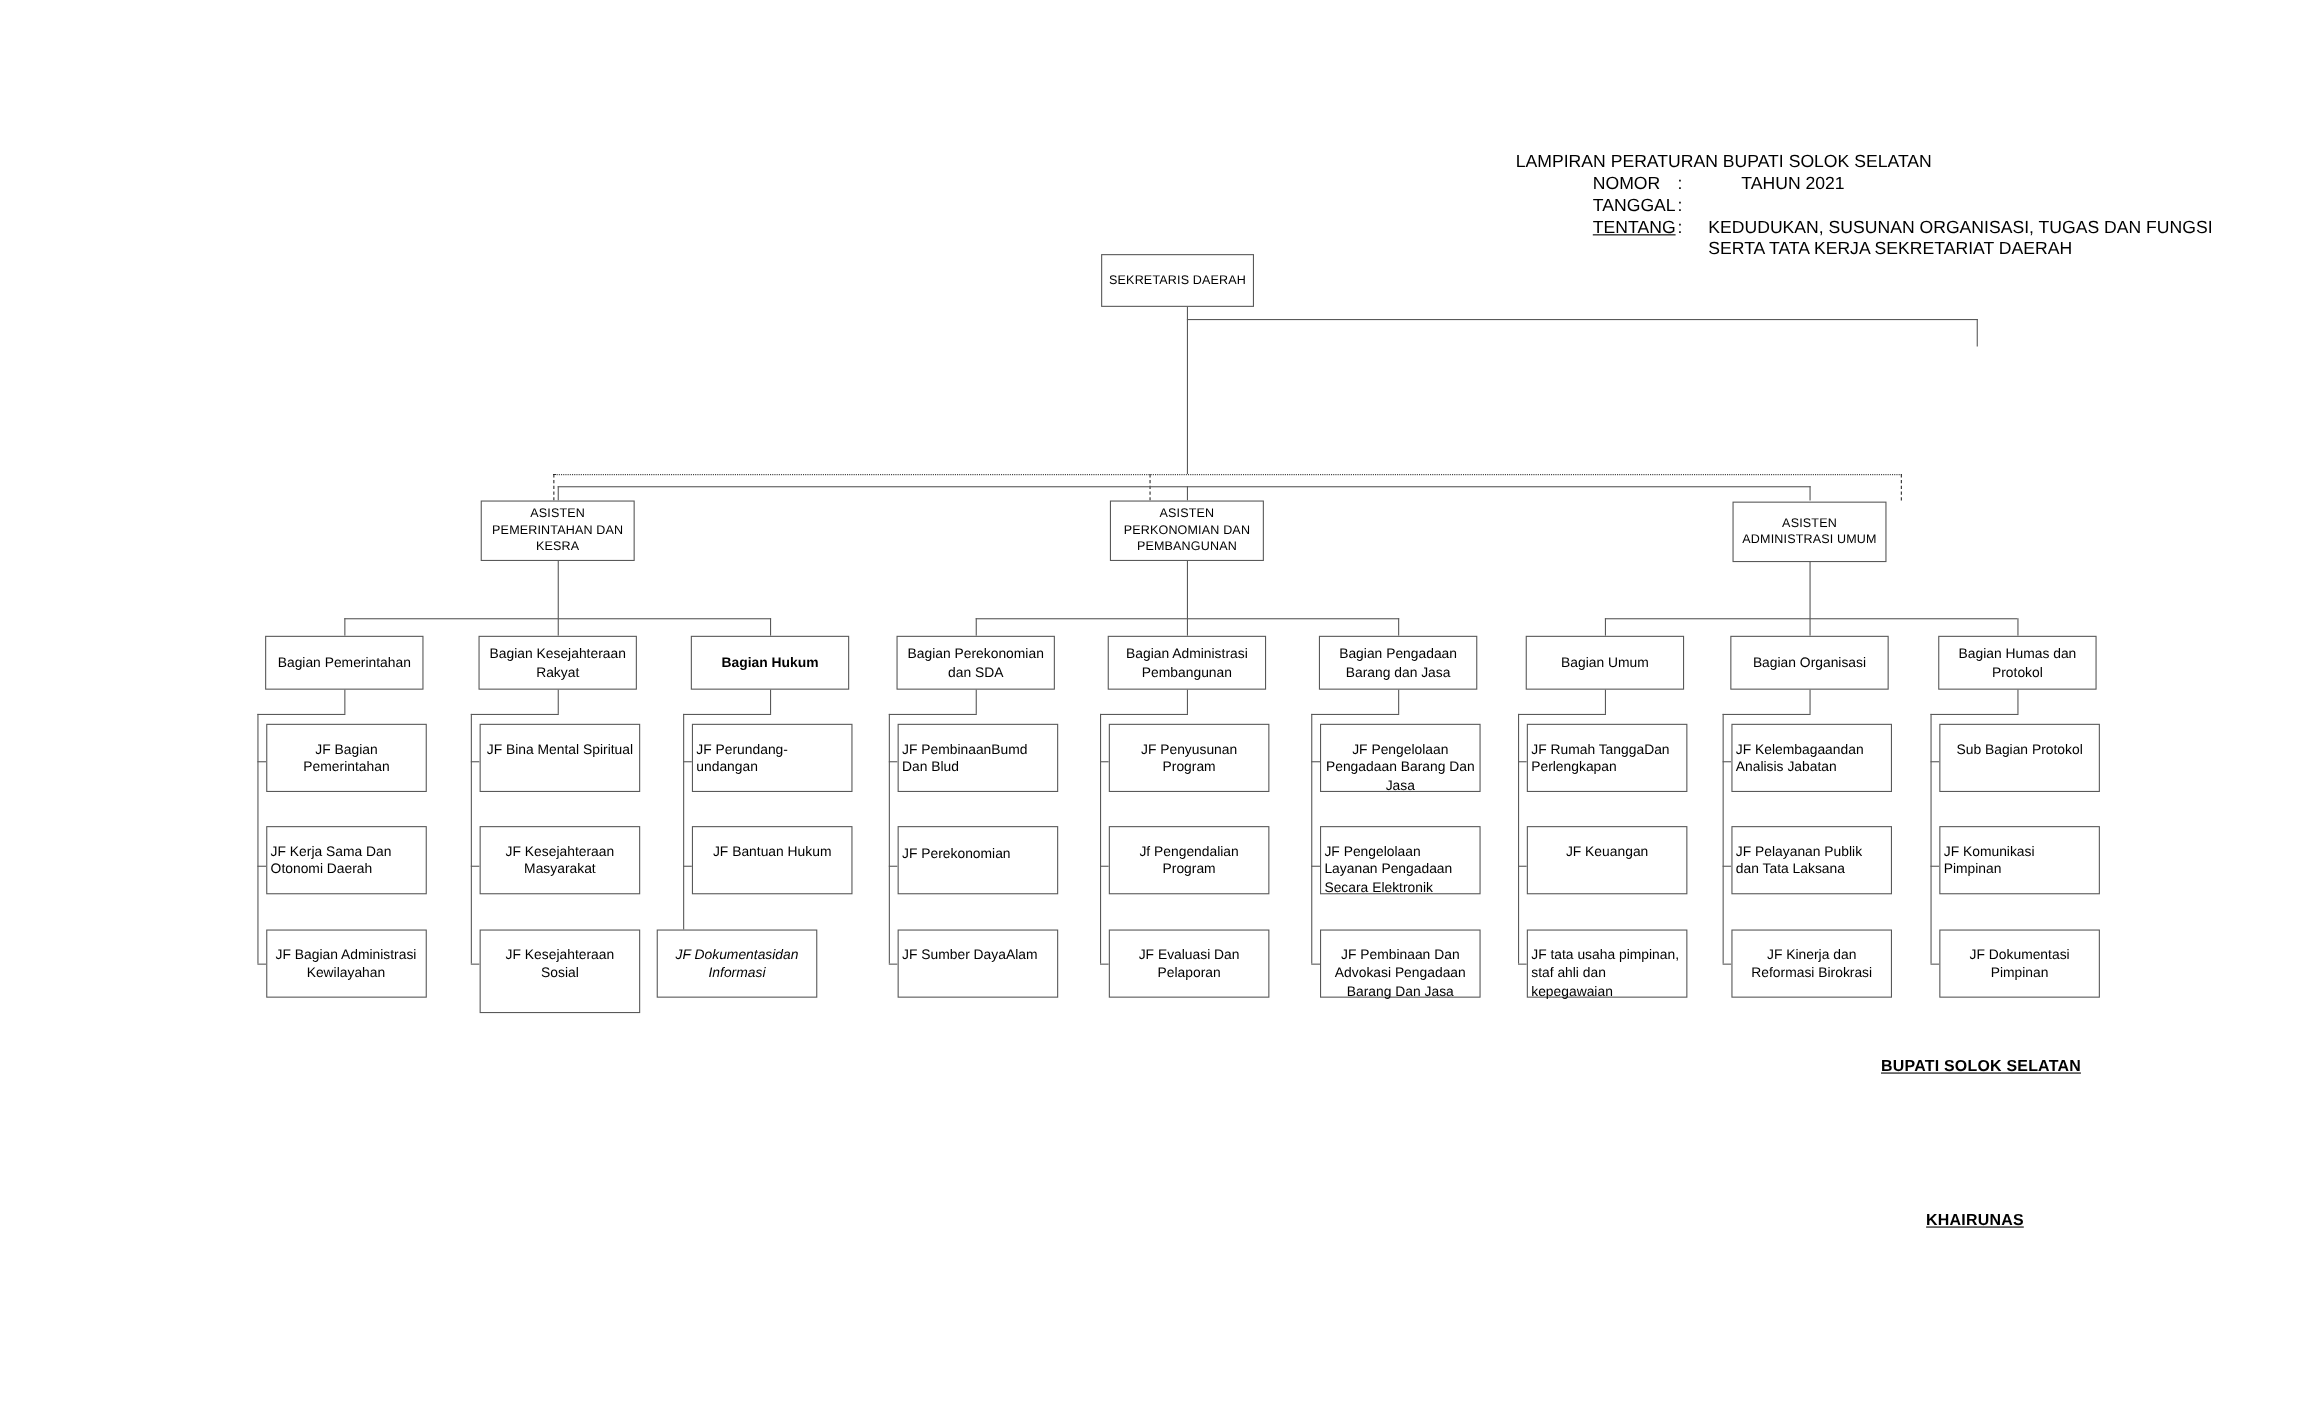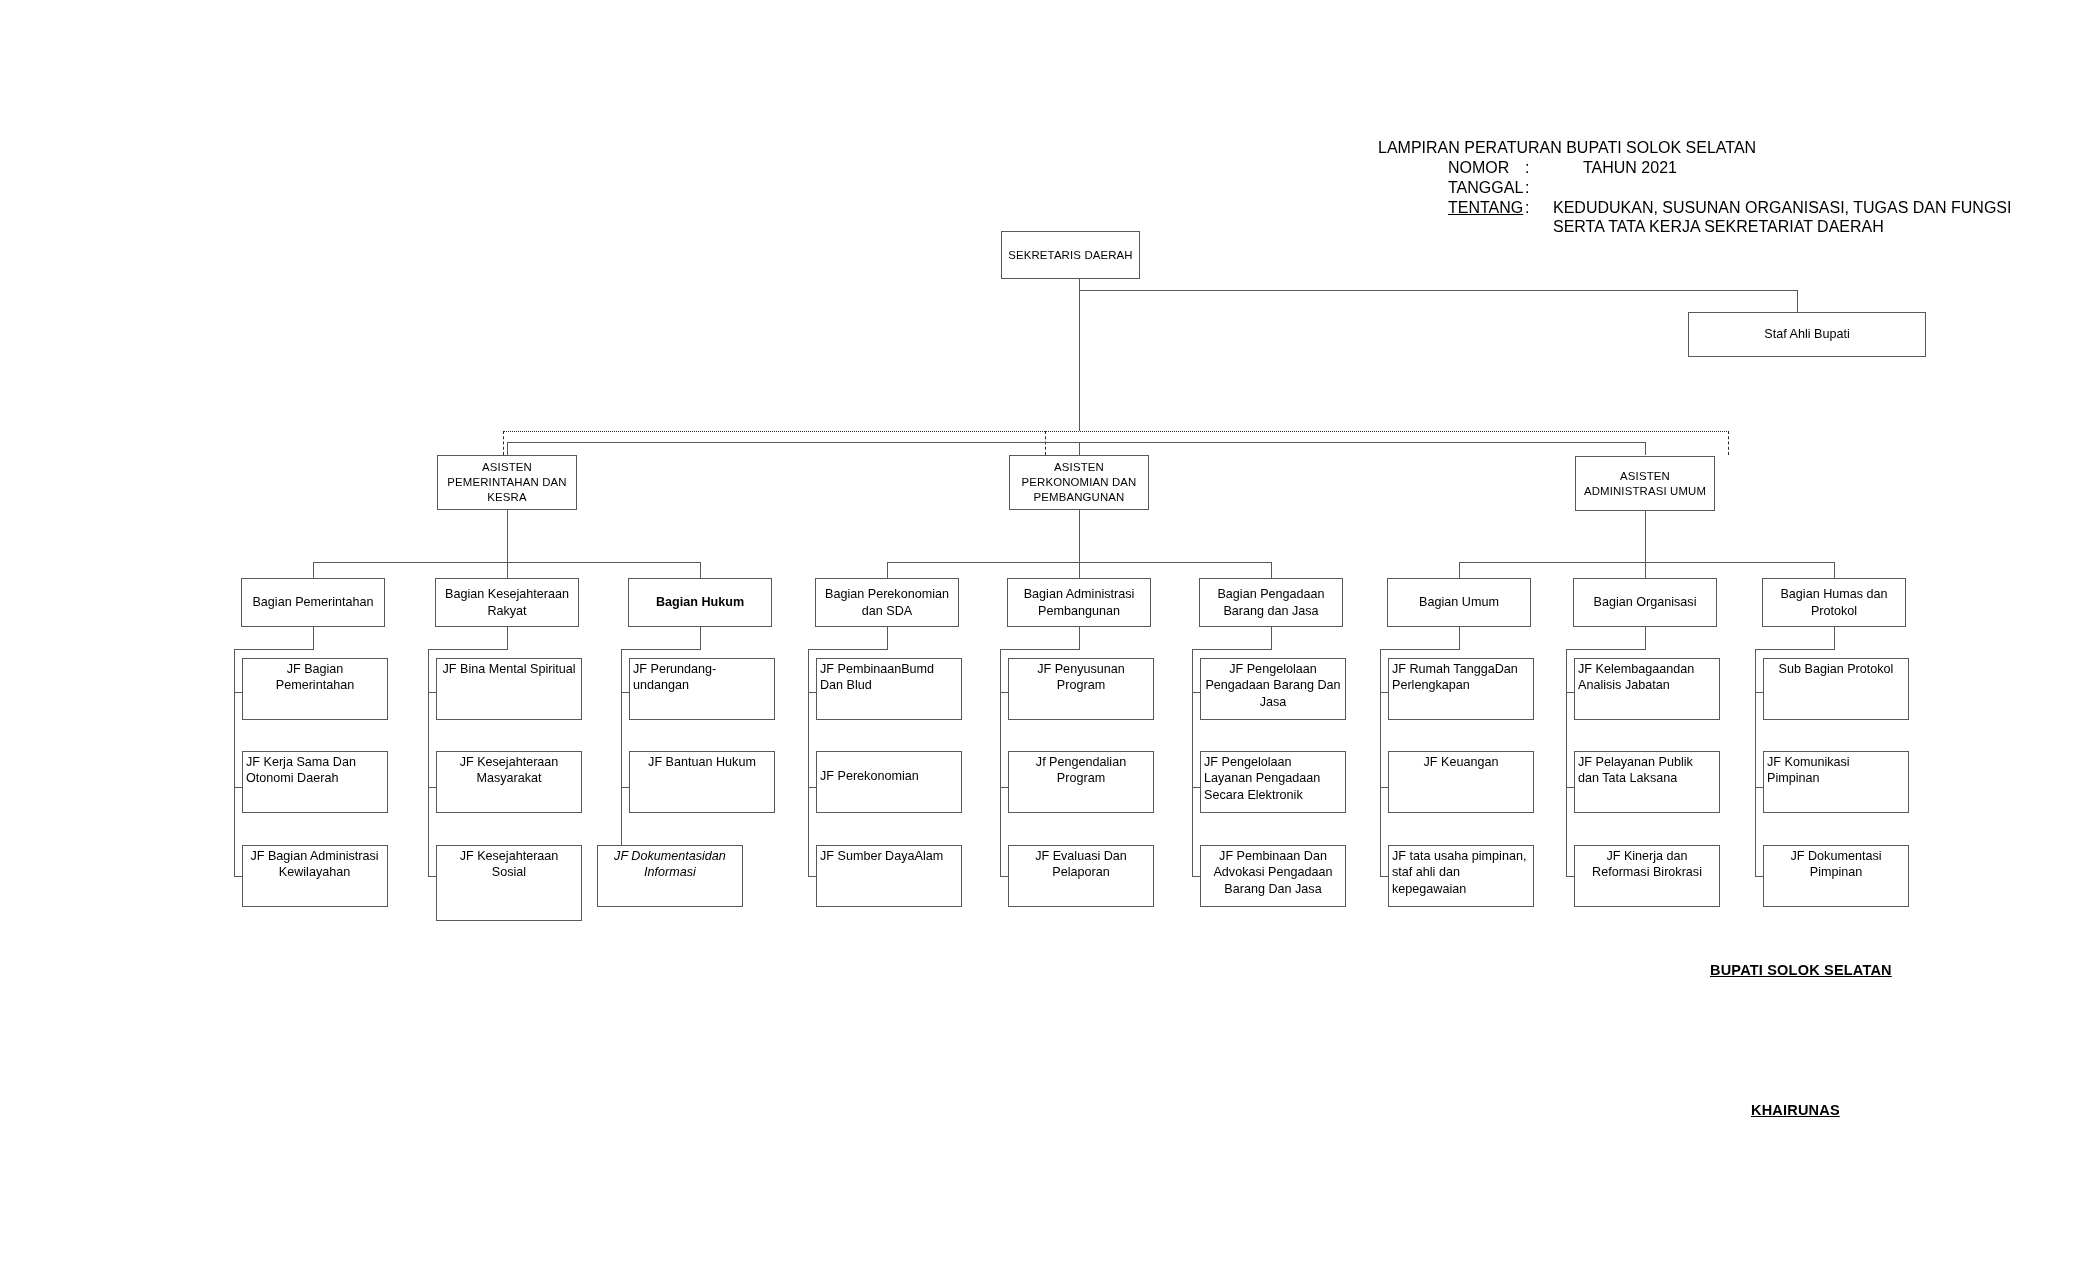--- a/index.html
+++ b/index.html
@@ -30,21 +30,21 @@
     align-items: center;
     justify-content: center;
     text-align: center;
     font-size: 12.6px;
     line-height: 1.30;
     color: #000;
     padding: 0 4px;
   }
   .box.top-text {
     align-items: flex-start;
-    padding-top: 2px;
+    padding-top: 14px;
   }
   .box.left-text {
     justify-content: flex-start;
     text-align: left;
     padding-left: 3px;
   }
   .box.caps {
     font-size: 11.4px;
     letter-spacing: 0.15px;
   }
@@ -102,21 +102,20 @@
     <div class="hdr-row" style="left:1553px; top:218px;">SERTA TATA KERJA SEKRETARIAT DAERAH</div>
   </div>
 
   <div class="box caps" style="left:1001px; top:231px; width:139px; height:48px;">SEKRETARIS DAERAH</div>
 
   <div class="ln v" style="left:1079px; top:279px; height:152px;"></div>
 
   <div class="ln h" style="left:1079px; top:290px; width:719px;"></div>
   <div class="ln v" style="left:1797px; top:290px; height:25px;"></div>
 
-  <div class="box" style="left:1688px; top:312px; width:238px; height:45px;">Staf Ahli Bupati</div>
 
   <div class="dotted-h" style="left:503px; top:431px; width:1226px;"></div>
   <div class="dashed-v" style="left:503px; top:431px; height:24px;"></div>
   <div class="dashed-v" style="left:1728px; top:431px; height:24px;"></div>
   <div class="dashed-v" style="left:1045px; top:431px; height:24px;"></div>
 
   <div class="ln h" style="left:507px; top:442px; width:1139px;"></div>
   <div class="ln v" style="left:507px; top:442px; height:13px;"></div>
   <div class="ln v" style="left:1079px; top:442px; height:13px;"></div>
   <div class="ln v" style="left:1645px; top:442px; height:13px;"></div>

